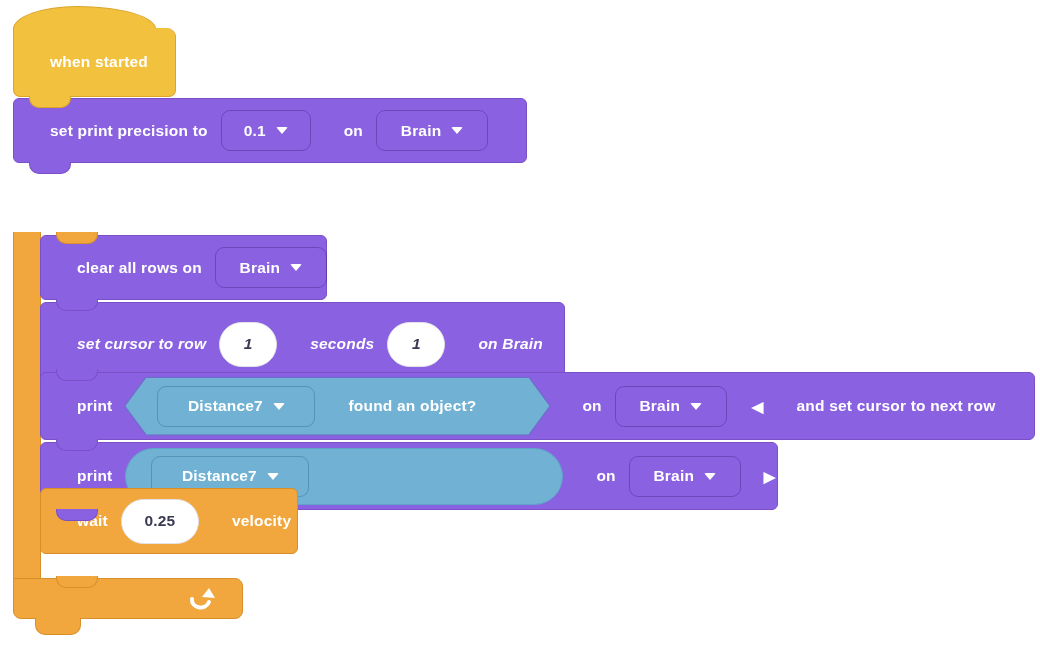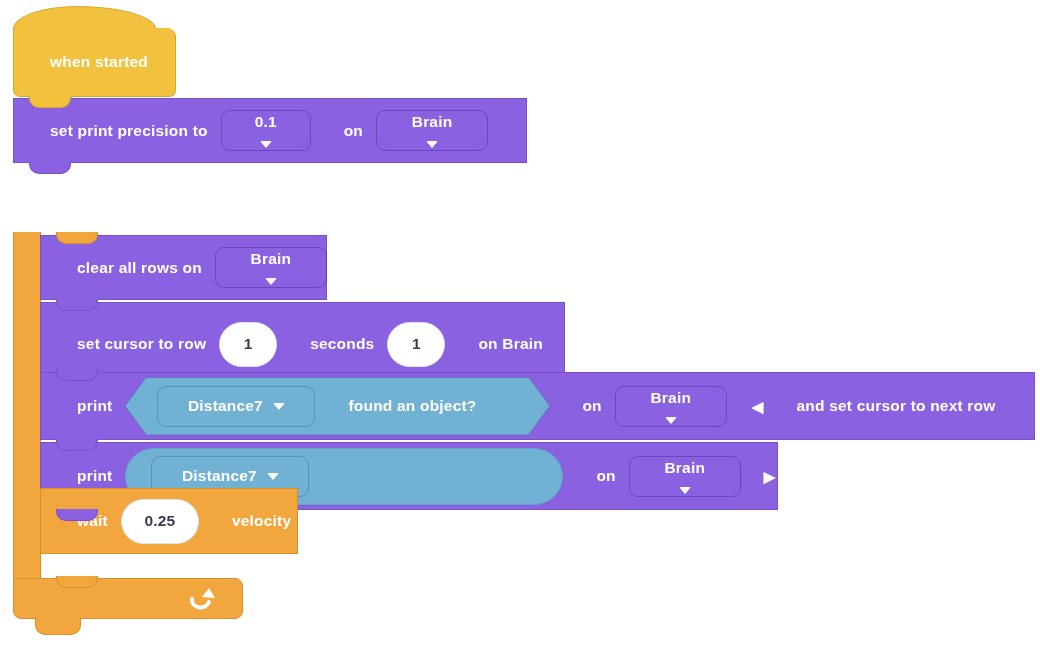--- a/index.html
+++ b/index.html
@@ -3,21 +3,21 @@
 <meta charset="utf-8">
 <style>
   html,body{margin:0;padding:0;background:#fff;}
   .canvas{
     position:relative;width:1040px;height:654px;background:#ffffff;overflow:hidden;
     font-family:"Liberation Sans",sans-serif;font-weight:700;color:#ffffff;
     font-size:15.5px;letter-spacing:.2px;
   }
   .block{
     position:absolute;display:flex;align-items:center;gap:13px;
-    box-sizing:border-box;padding:0 16px;border-radius:0;z-index:2;
+    box-sizing:border-box;padding:0 16px;border-radius:6px;z-index:2;
   }
   .purple{background:#8A62E1;border:1px solid #7A4FC8;}
   .orange{background:#F1A73E;border:1px solid #D79029;}
   .yellow{background:#F2C13D;border:1px solid #DBA52B;}
 
   .hat-dome{
     position:absolute;left:13px;top:6px;width:141px;height:36px;
     background:#F2C13D;border:1px solid #DBA52B;border-bottom:none;
     border-radius:72% 88% 0 0 / 100% 100% 0 0;z-index:1;
   }
@@ -32,21 +32,21 @@
   .arm{position:absolute;left:13px;top:232px;width:28px;height:347px;
        background:#F1A73E;border-left:1px solid #D79029;border-right:1px solid #D79029;
        box-sizing:border-box;z-index:1;}
   .foot{position:absolute;left:13px;top:578px;width:230px;height:41px;
         background:#F1A73E;border:1px solid #D79029;border-radius:0 8px 8px 8px;
         box-sizing:border-box;z-index:2;display:flex;align-items:center;
         justify-content:flex-end;padding-right:24px;}
 
   .dd{display:flex;align-items:center;gap:10px;height:41px;padding:0 15px;
       border-radius:9px;box-sizing:border-box;justify-content:center;cursor:pointer;}
-  .dd-purple{border:1.6px solid rgba(38,0,92,0.28);flex-direction:column;}
+  .dd-purple{border:1.6px solid rgba(38,0,92,0.28);}
   .dd-blue{border:1.6px solid rgba(10,60,95,0.25);}
   .caret{width:0;height:0;border-left:6px solid transparent;
          border-right:6px solid transparent;border-top:7px solid #fff;
          border-radius:2px;}
 
   .oval{background:#fff;border:1.5px solid #e2e2e8;border-radius:24px;
         color:#3A3A52;height:45px;min-width:58px;display:flex;align-items:center;
         justify-content:center;padding:0 15px;box-sizing:border-box;font-size:15.5px;}
 
   .hex-wrap{filter:drop-shadow(0 0 1px rgba(60,125,160,.9));}
@@ -91,21 +91,21 @@
 
   <div class="block purple" style="left:40px;top:235px;width:287px;height:65px;">
     <span class="lbl">clear all rows on</span>
     <div class="dd dd-purple" style="min-width:112px;">
       <span>Brain</span>
       <span class="caret"></span>
     </div>
   </div>
   <div class="bump bump-purple" style="left:56px;top:299px;"></div>
 
-  <div class="block purple" style="left:40px;top:302px;width:525px;height:84px;">
+  <div class="block purple" style="left:40px;top:302px;width:525px;height:84px;font-style:italic;">
     <span class="lbl">set cursor to row</span>
     <div class="oval">
       <span>1</span>
     </div>
     <span class="lbl">seconds</span>
     <div class="oval">
       <span>1</span>
     </div>
     <span class="lbl">on Brain</span>
   </div>

